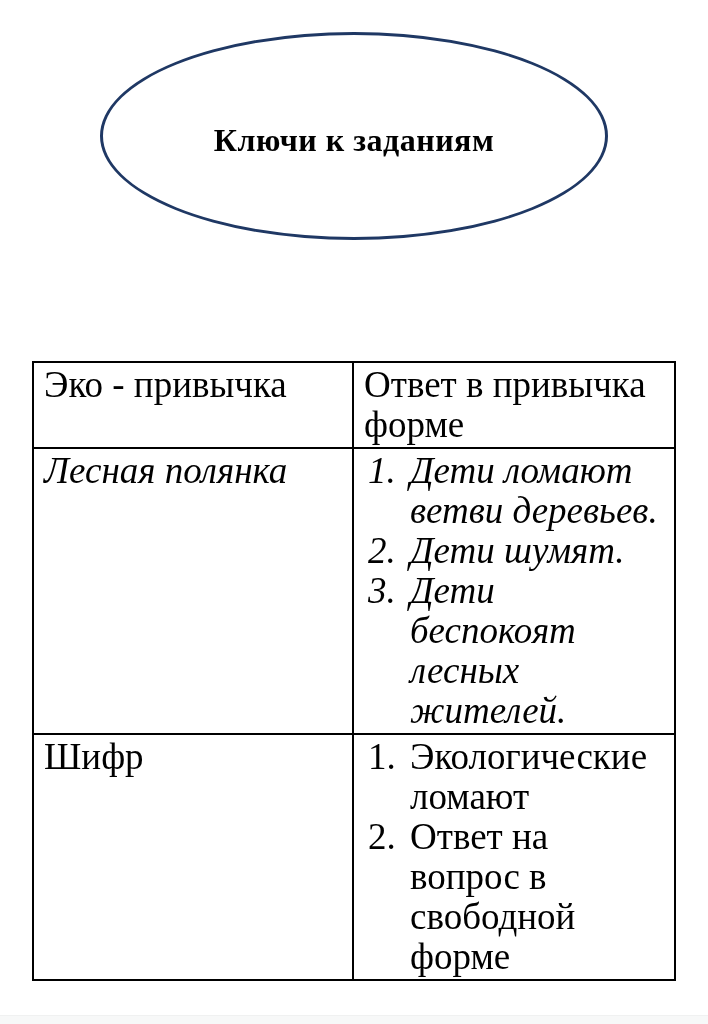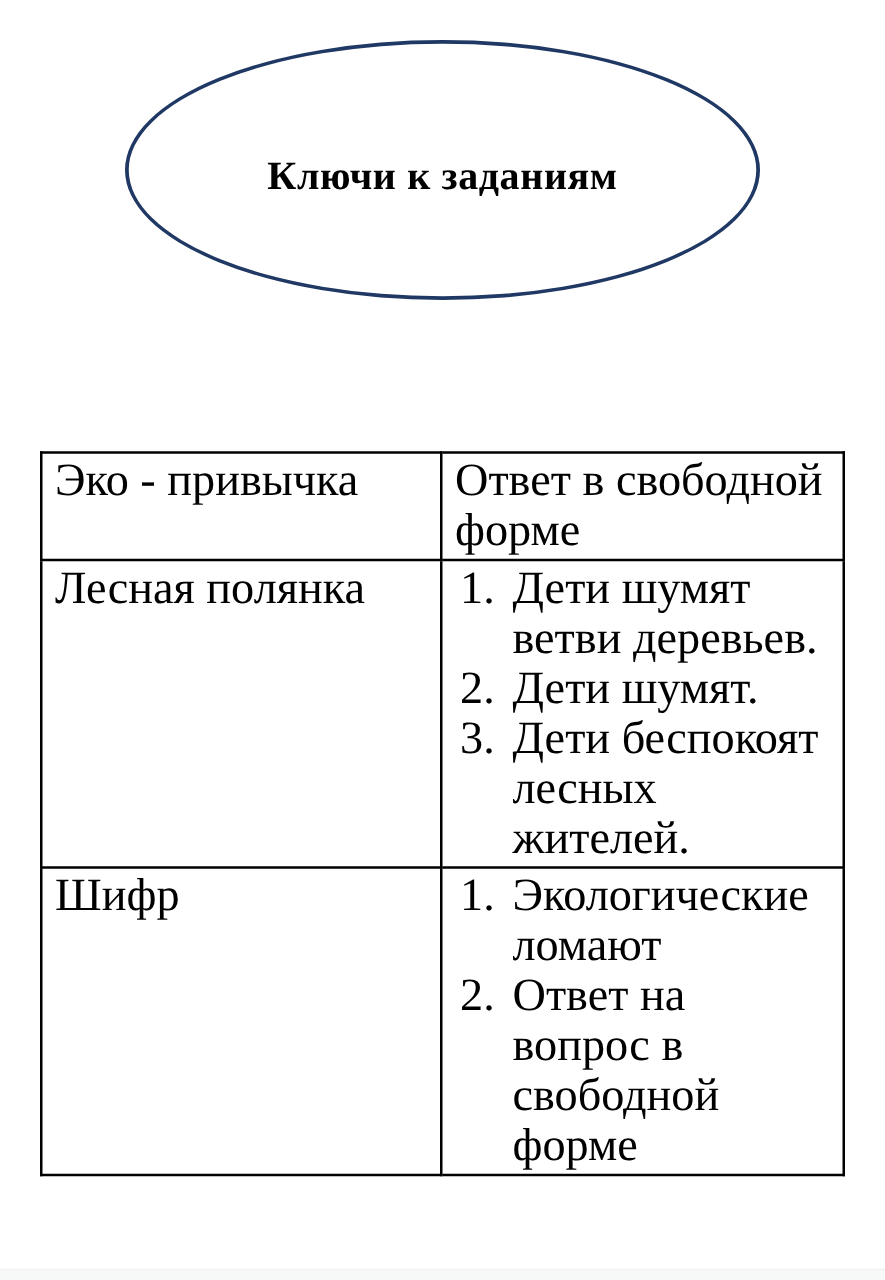--- a/index.html
+++ b/index.html
@@ -64,21 +64,21 @@
     line-height: 40px;
   }
   .answers-table td {
     border: 2px solid #000000;
     vertical-align: top;
     padding: 2px 8px 2px 10px;
     box-sizing: border-box;
   }
   .answers-table td.c1 { width: 320px; }
   .answers-table tr.r-header td { height: 82px; }
-  .answers-table tr.r-polyanka td { height: 200px; }
+  .answers-table tr.r-polyanka td { height: 200px; font-style: italic; }
   .answers-table tr.r-shifr td { height: 167px; }
   .cell-text {
     white-space: pre-line;
   }
   .num-list {
     padding-left: 4px;
   }
   .num-item {
     display: flex;
     align-items: flex-start;
@@ -112,34 +112,34 @@
   </div>
 
 
   <table class="answers-table">
     <tbody>
       <tr class="r-header">
         <td class="c1">
           <span class="cell-text">Эко - привычка</span>
         </td>
         <td class="c2">
-          <span class="cell-text">Ответ в свободной
+          <span class="cell-text">Ответ в привычка
 форме</span>
         </td>
       </tr>
 
       <tr class="r-polyanka">
         <td class="c1">
           <span class="cell-text">Лесная полянка</span>
         </td>
         <td class="c2">
           <div class="num-list">
             <div class="num-item">
               <span class="num">1.</span>
-              <span class="txt">Дети шумят
+              <span class="txt">Дети ломают
 ветви деревьев.</span>
             </div>
             <div class="num-item">
               <span class="num">2.</span>
               <span class="txt">Дети шумят.</span>
             </div>
             <div class="num-item">
               <span class="num">3.</span>
               <span class="txt">Дети беспокоят
 лесных жителей.</span>

